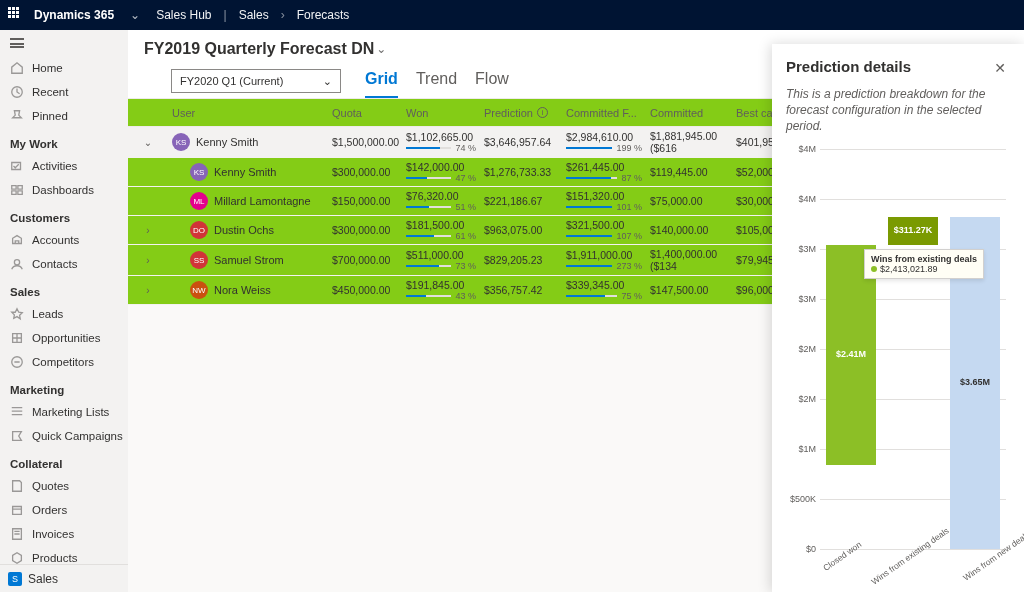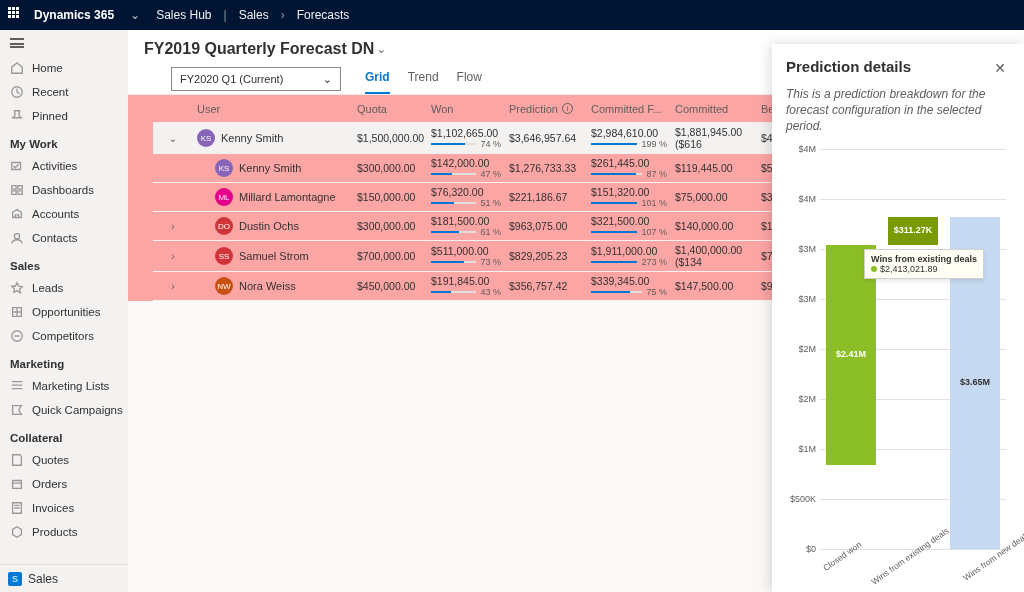--- a/index.html
+++ b/index.html
@@ -33,25 +33,25 @@
 
 
 .main { position: absolute; top: 30px; left: 128px; right: 0; bottom: 0; background: #faf9f8; }
 .main-head { background: #fff; border-bottom: 1px solid #edebe9; padding: 10px 16px 0; }
 .title-row { display: flex; align-items: center; margin-bottom: 6px; }
 .title-row h1 { font-size: 16px; font-weight: 600; margin-right: 2px; }
 .title-row .chev-down { font-size: 12px; opacity: .7; }
 .controls-row { display: flex; align-items: center; gap: 16px; margin-left: 27px; }
 .period-select { width: 170px; height: 24px; border: 1px solid #8a8886; padding: 0 8px; font-size: 11px; display: flex; align-items: center; justify-content: space-between; background: #fff; }
 .tabs { display: flex; gap: 18px; margin-left: 8px; }
-.tab { font-size: 12px; padding: 6px 0 8px; color: #605e5c; cursor: pointer; border-bottom: 2px solid transparent; }
+.tab { font-size: 16px; padding: 6px 0 8px; color: #605e5c; cursor: pointer; border-bottom: 2px solid transparent; }
 .tab.active { color: #0078d4; border-bottom-color: #0078d4; font-weight: 600; }
 
 
-.grid { background: #fca5a5; padding-left: 25px; }
+.grid { background: #84cc16; }
 .grid-head, .grid-row { display: grid; grid-template-columns: 40px 160px 74px 78px 82px 84px 86px 78px; align-items: center; font-size: 11px; }
 .grid-head { border-bottom: 1px solid #edebe9; height: 28px; color: #605e5c; }
 .grid-head > div { padding: 0 4px; }
 .grid-row { border-bottom: 1px solid #f3f2f1; min-height: 28px; padding: 3px 0; }
 .grid-row > div { padding: 0 4px; }
 .grid-row.sel { background: #f3f2f1; }
 .user-cell { display: flex; align-items: center; gap: 6px; }
 .chev-cell { text-align: center; color: #605e5c; font-size: 10px; }
 .avatar { width: 18px; height: 18px; border-radius: 50%; color: #fff; font-size: 8px; display: flex; align-items: center; justify-content: center; flex: none; }
 .num-cell { text-align: left; font-size: 10.5px; color: #323130; }
@@ -144,20 +144,21 @@
             <path d="M2 4h10v8H2zM4 8l2 2 4-4"></path>
           </svg></span>
         <span>Activities</span>
       </div>
       <div class="nav-item">
         <span class="ico"><svg viewBox="0 0 16 16">
             <path d="M2 3h5v4H2zM9 3h5v4H9zM2 9h5v4H2zM9 9h5v4H9z"></path>
           </svg></span>
         <span>Dashboards</span>
       </div>
+      <div class="nav-group">Customers</div>
       <div class="nav-item">
         <span class="ico"><svg viewBox="0 0 16 16">
             <path d="M3 12V6l5-3 5 3v6zM6 12V9h4v3"></path>
           </svg></span>
         <span>Accounts</span>
       </div>
       <div class="nav-item">
         <span class="ico"><svg viewBox="0 0 16 16">
             <path d="M8 3a3 3 0 100 6 3 3 0 000-6zM2 14c1-3 4-4 6-4s5 1 6 4"></path>
           </svg></span>

